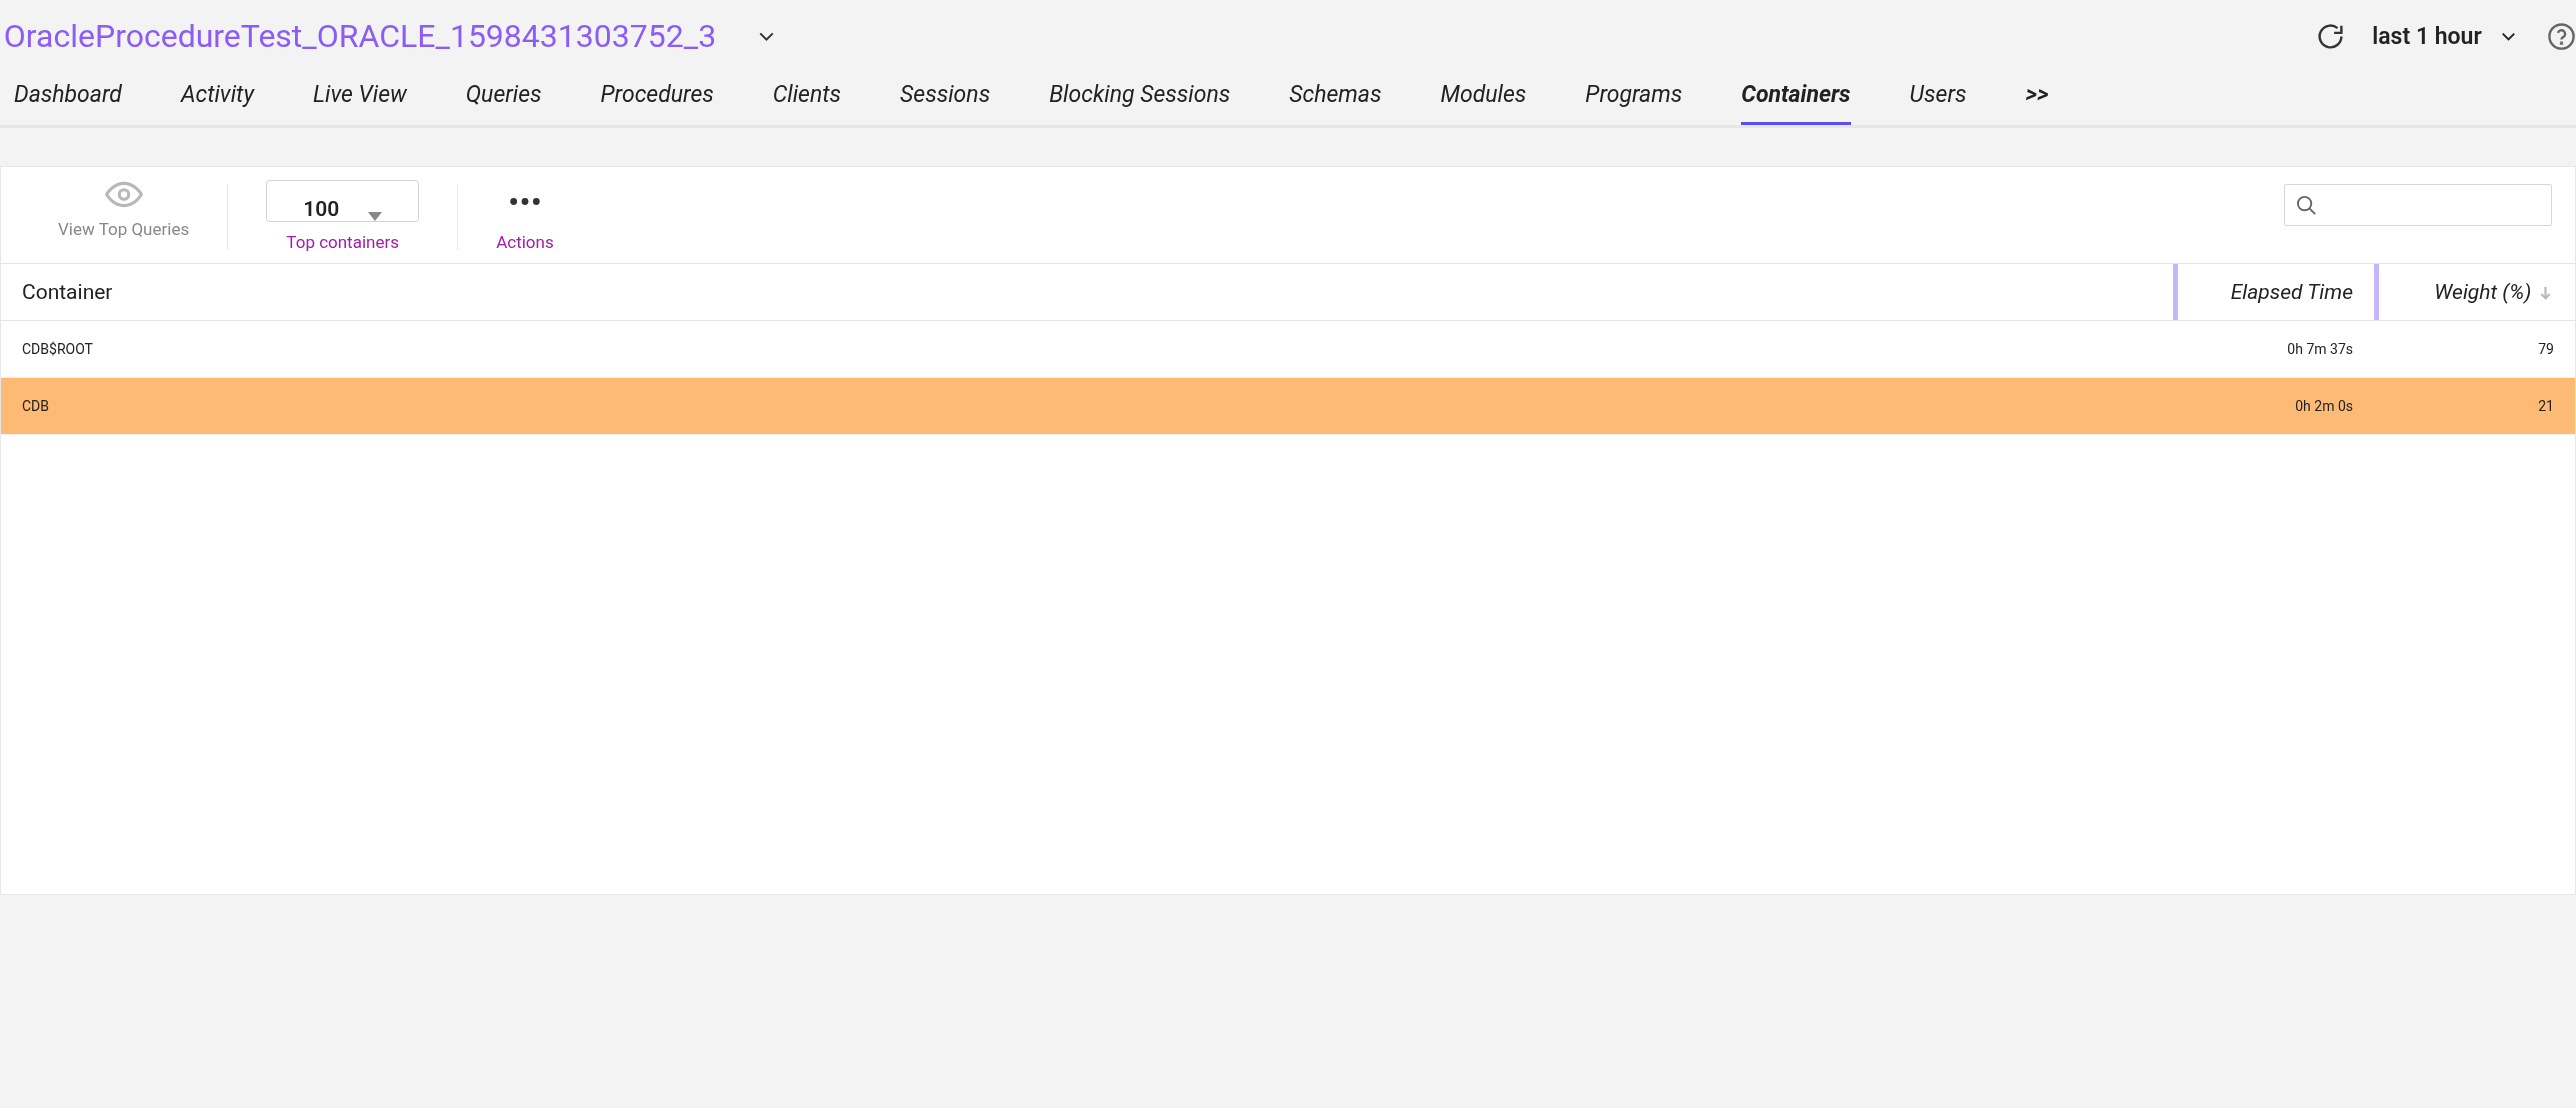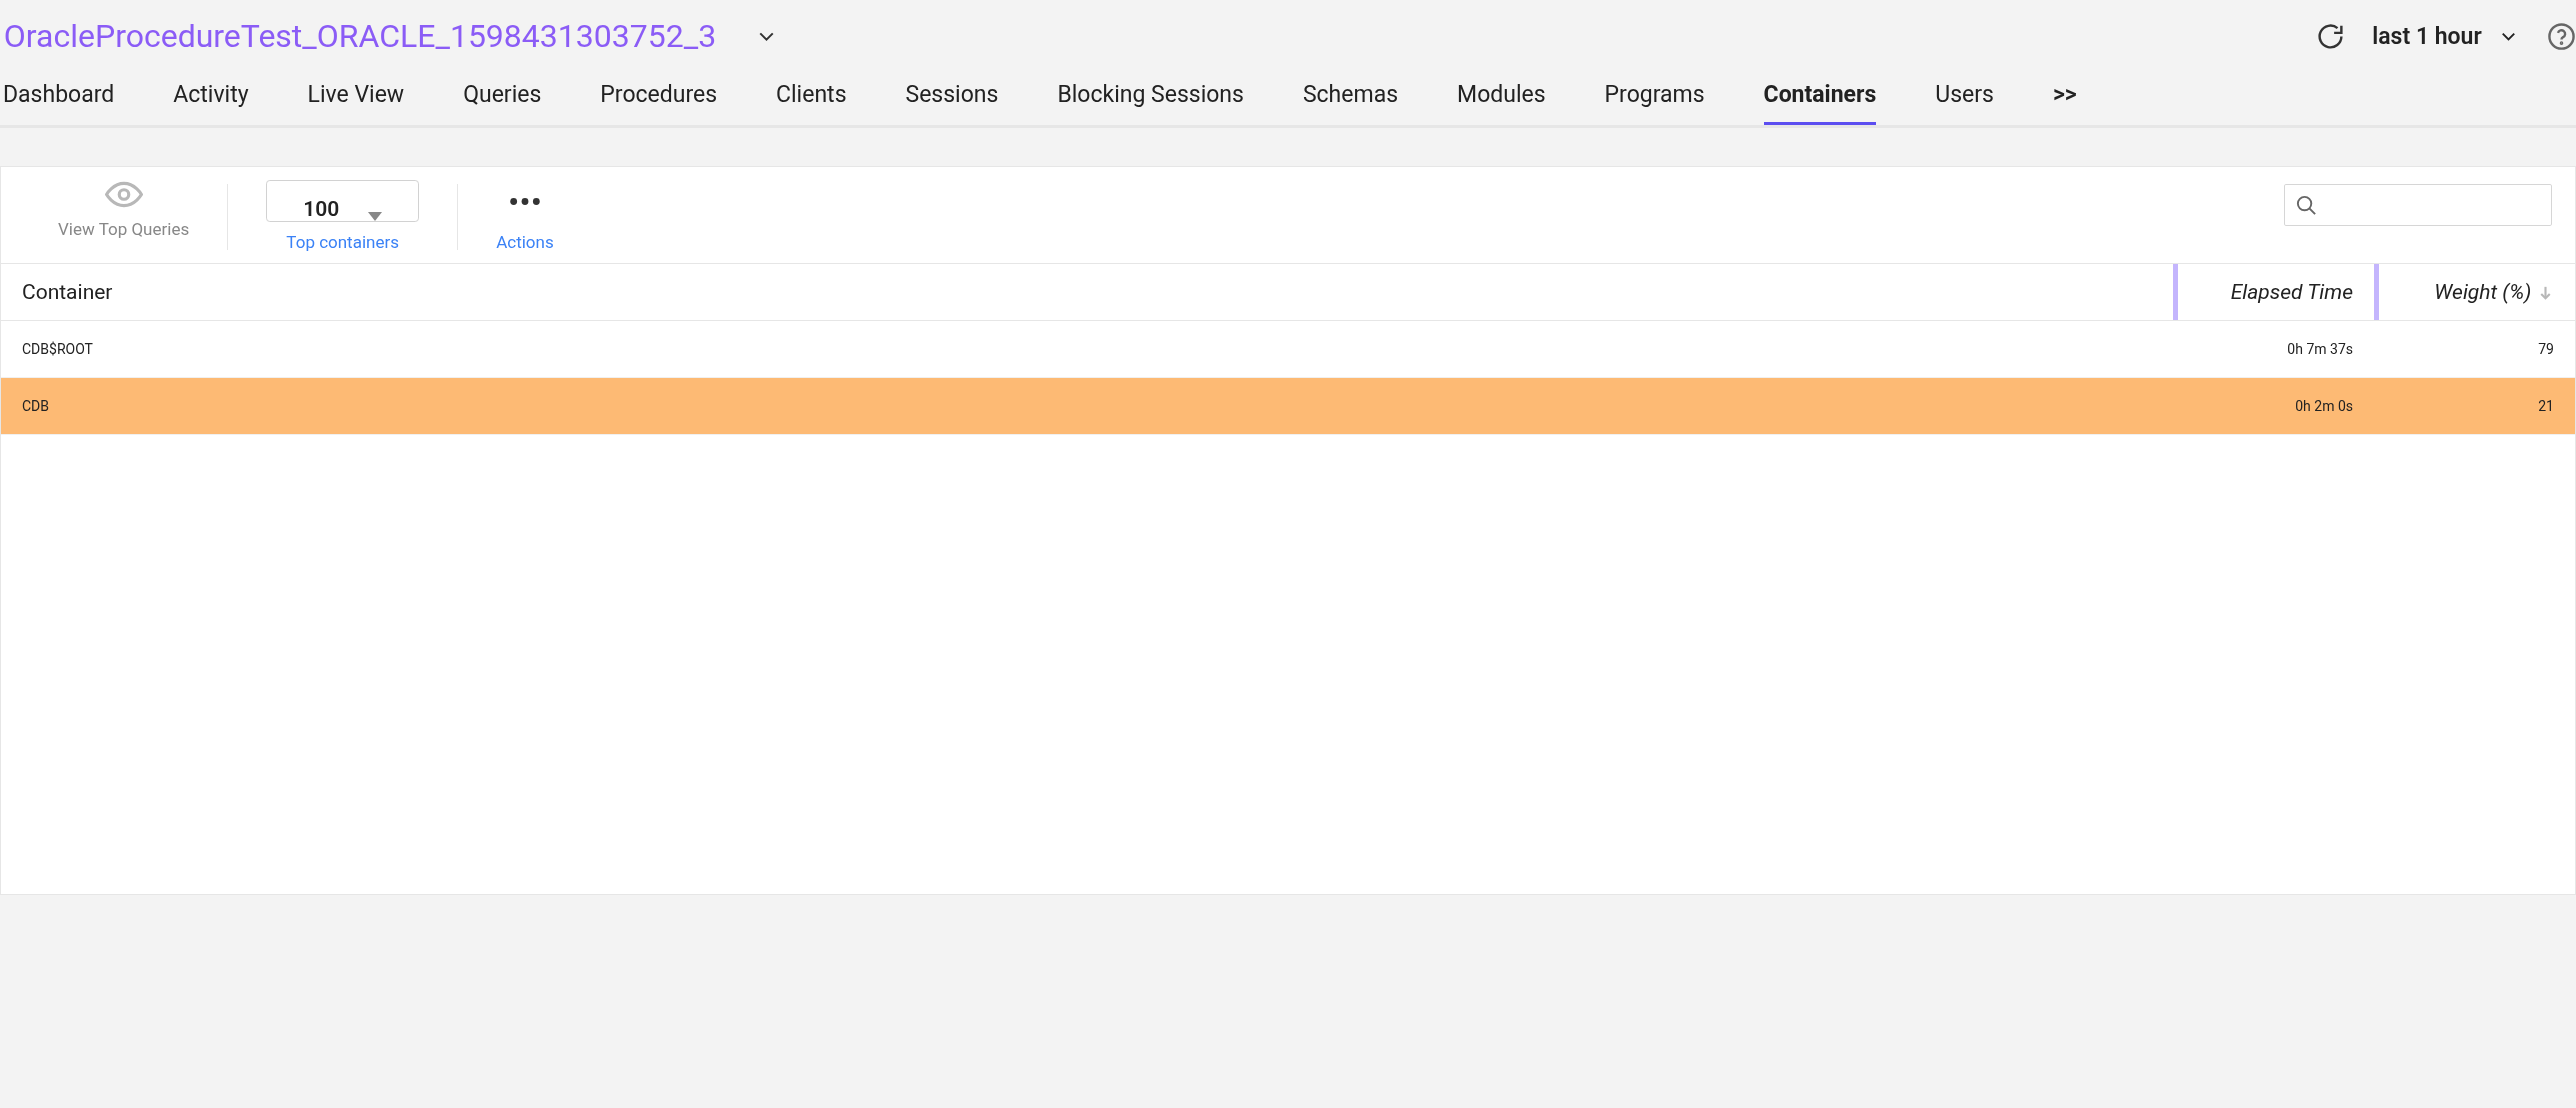--- a/index.html
+++ b/index.html
@@ -7,33 +7,33 @@
   
   .header-bar { display: flex; align-items: center; justify-content: space-between; padding: 17px 0 19px 3.8px; }
   .header-left { display: flex; align-items: center; gap: 38px; }
   .page-title { font-size: 32px; font-weight: 400; color: #8b5cf6; }
   .chevron-down { color: #333; }
   .header-right { display: flex; align-items: center; gap: 27px; padding-right: 0; }
   .refresh-icon { color: #333; }
   .time-range { display: flex; align-items: center; gap: 15.3px; font-weight: 600; font-size: 23px; }
   .help-icon { color: #666; }
   
-  .tabs { display: flex; align-items: center; gap: 59px; padding: 0 3px; height: 54px; border-bottom: 3.8px solid #e6e6e6; }
+  .tabs { display: flex; align-items: center; gap: 59px; padding: 0 14px; height: 54px; border-bottom: 3.8px solid #e6e6e6; font-style: italic; }
   .tab { font-size: 23px; color: #222; cursor: pointer; padding-bottom: 13.4px; position: relative; top: 1.9px; }
   .tab.active { font-weight: 700; }
   .tab.active::after { content: ""; position: absolute; left: 0; right: 0; bottom: -3.8px; height: 3.8px; background: #5b4df0; }
   .more-tab { font-weight: 600; }
   
   .panel { background: #fff; border: 1px solid #e6e6e6; margin-top: 38px; }
   .toolbar { display: flex; align-items: flex-start; height: 96px; padding: 13.4px 19px 0 19px; gap: 0; position: relative; }
   .tool-group { display: flex; flex-direction: column; align-items: center; gap: 9.6px; padding: 0 38px; }
   .divider { width: 1px; background: #e6e6e6; align-self: stretch; margin: 3.8px 0 13.4px 0; }
   .eye-icon { color: #b8b8b8; }
   .tool-label { font-size: 17px; color: #888; }
-  .tool-label-dark { font-size: 17px; color: #3b82f6; }
+  .tool-label-dark { font-size: 17px; color: #a21caf; }
   .select-box { display: inline-flex; align-items: flex-end; justify-content: center; gap: 29px; width: 153px; height: 42px; border: 1px solid #d2d2d2; border-radius: 3.8px; font-weight: 600; font-size: 21px; color: #222; background: #fff; }
   .tri-down { width: 0; height: 0; border-left: 7.6px solid transparent; border-right: 7.6px solid transparent; border-top: 9.6px solid #888; }
   .dots-icon { color: #333; height: 42px; display:flex; align-items:center; }
   .toolbar-right { position: absolute; right: 23px; top: 17px; }
   .search-box { display: flex; align-items: center; width: 268px; height: 42px; border: 1px solid #d6d6d6; border-radius: 1.9px; padding: 0 9.6px; gap: 9.6px; background:#fff; }
   .search-box input { border: none; outline: none; width: 100%; font-size: 19px; }
   
   .table-wrap { border-top: 1px solid #e6e6e6; }
   .thead, .trow { display: grid; grid-template-columns: 1fr 201px 201px; align-items: center; }
   .thead { height: 57px; border-bottom: 1px solid #e6e6e6; font-size: 21px; color: #222; }

